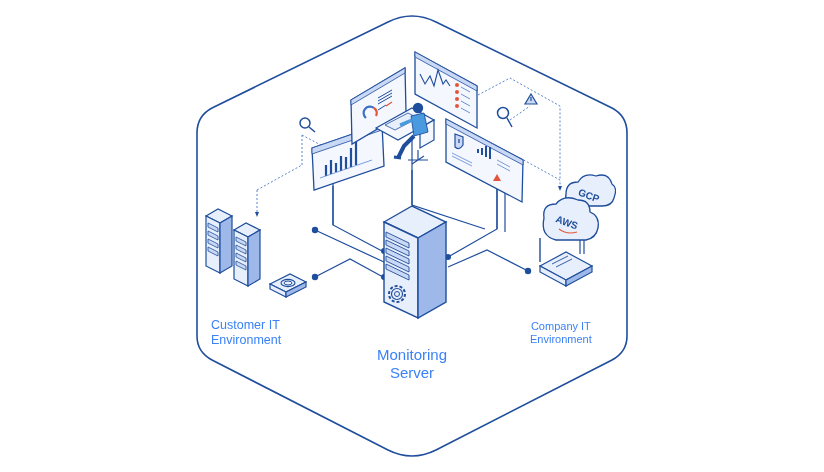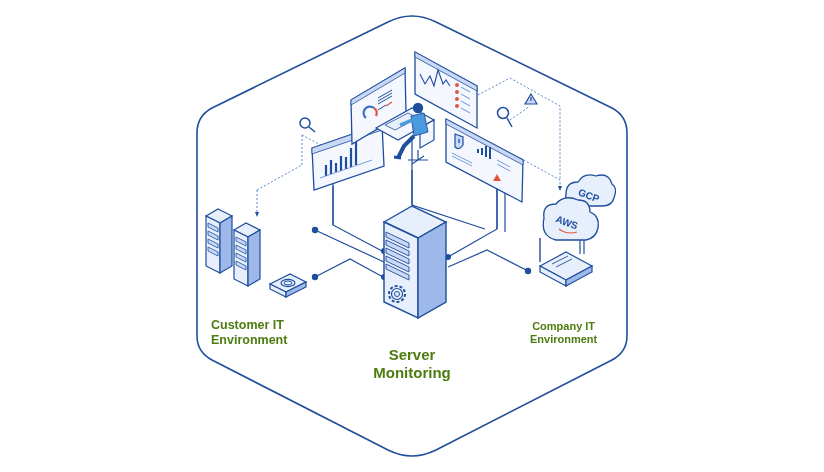--- a/index.html
+++ b/index.html
@@ -1,18 +1,18 @@
 <!DOCTYPE html>
 <html><head>
 <meta charset="utf-8">
 <style>
   html, body { margin: 0; padding: 0; background: #ffffff; }
   body { width: 824px; height: 472px; position: relative; overflow: hidden; font-family: "Liberation Sans", sans-serif; }
   #stage { position: absolute; left: 0; top: 0; width: 824px; height: 472px; }
-  .label { position: absolute; color: #4d7c0f; font-weight: bold; font-family: "Liberation Sans", sans-serif; line-height: 1.18; }
+  .label { position: absolute; color: #3b82f6; font-weight: normal; font-family: "Liberation Sans", sans-serif; line-height: 1.18; }
   .label span { display: block; }
   #lbl-customer { left: 211px; top: 318px; font-size: 12.5px; text-align: left; }
   #lbl-company { left: 530px; top: 320px; font-size: 11px; text-align: center; }
   #lbl-server { left: 352px; top: 346px; width: 120px; font-size: 15px; text-align: center; }
 </style>
 </head>
 <body>
 
 <svg id="stage" width="824" height="472" viewBox="0 0 824 472" xmlns="http://www.w3.org/2000/svg">
 
@@ -222,15 +222,15 @@
 
 <div class="label" id="lbl-customer">
   <span>Customer IT</span>
   <span>Environment</span>
 </div>
 <div class="label" id="lbl-company">
   <span>Company IT</span>
   <span>Environment</span>
 </div>
 <div class="label" id="lbl-server">
+  <span>Monitoring</span>
   <span>Server</span>
-  <span>Monitoring</span>
 </div>
 
 </body></html>

